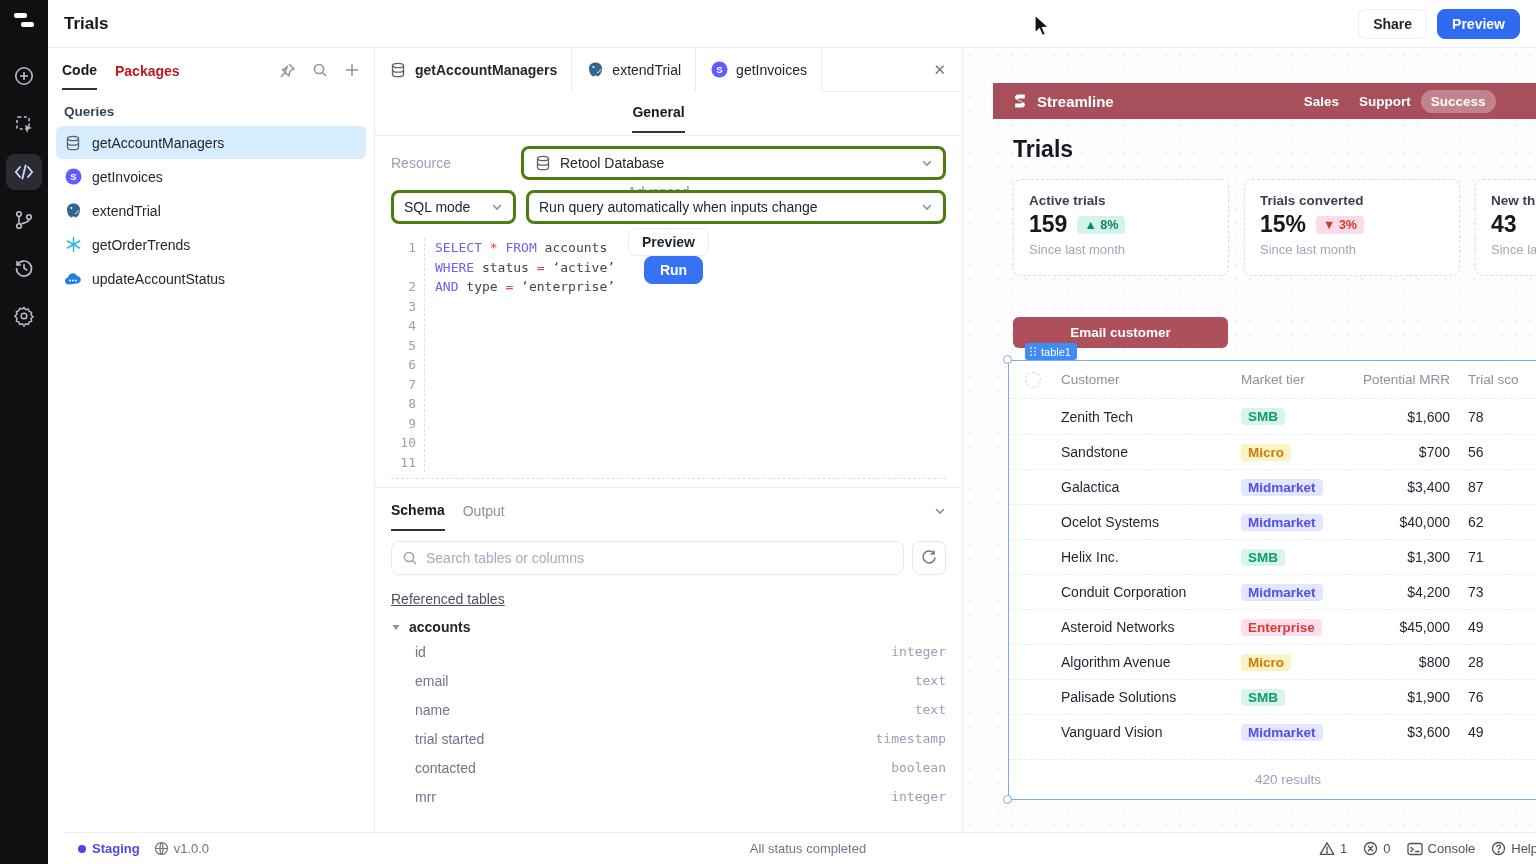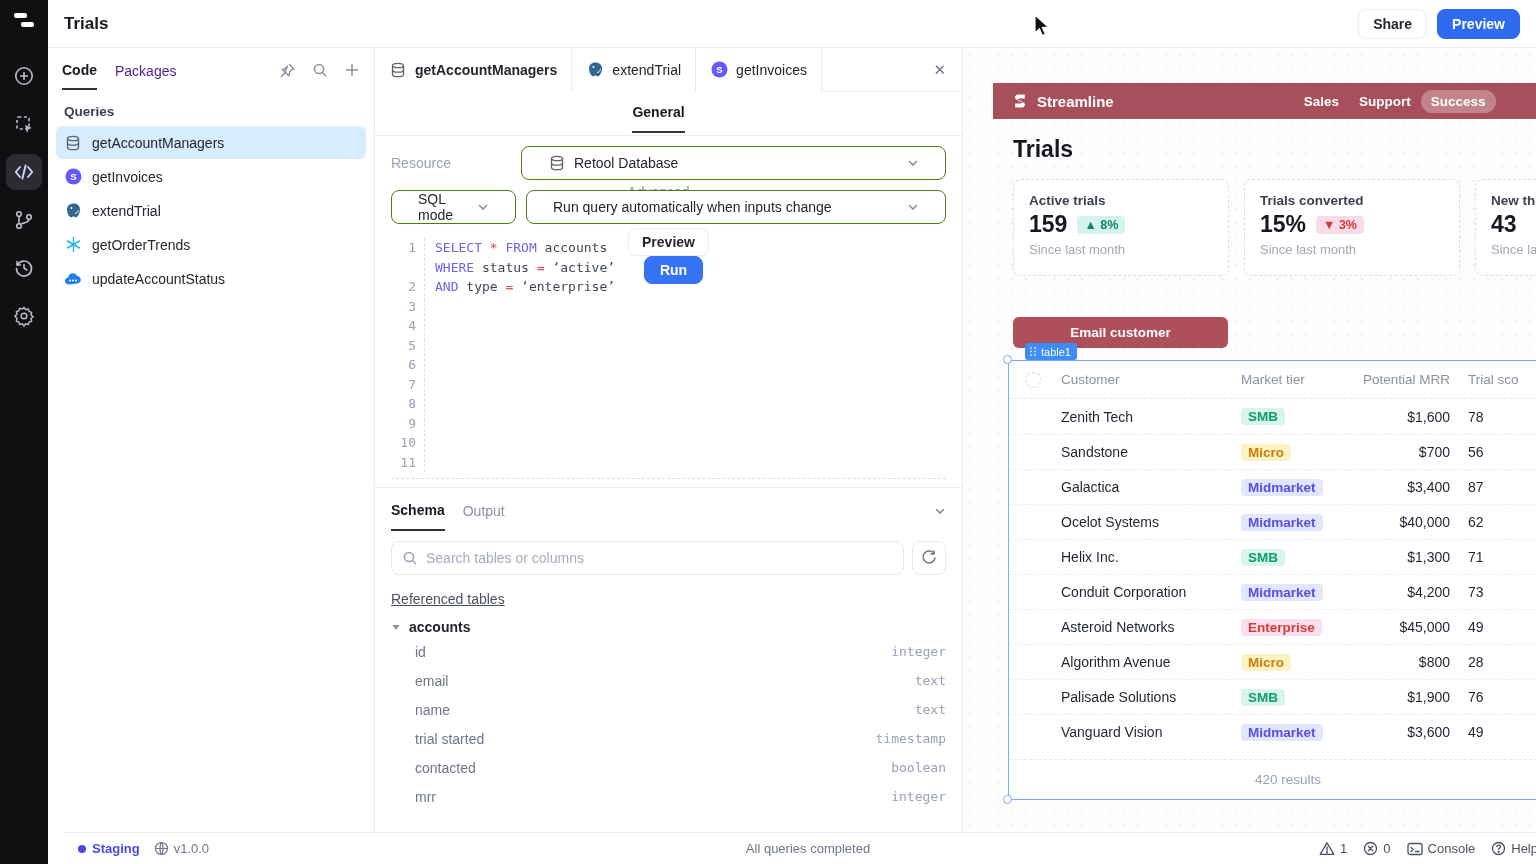--- a/index.html
+++ b/index.html
@@ -22,21 +22,21 @@
   .topbar .spacer { flex:1; }
   .btn { border-radius:8px; font-size:14px; font-weight:bold; padding:6px 14px; cursor:pointer;
     display:inline-flex; align-items:center; }
   .btn.ghost { background:#fff; border:1px solid #ececf4; color:#23262e; }
   .btn.primary { background:#2e6bf0; border:1px solid #2e6bf0; color:#fff; margin-left:10px; }
 
   
   .left-panel { position:absolute; left:48px; top:48px; width:327px; height:784px; background:#fff;
     border-right:1px solid #ebebf4; overflow:hidden; }
   .lp-tabs { display:flex; align-items:center; height:44px; padding:0 14px; }
-  .lp-tab { font-size:14px; margin-right:18px; color:#4c1d95; padding:12px 0 10px; }
+  .lp-tab { font-size:14px; margin-right:18px; color:#b91c1c; padding:12px 0 10px;font-weight:bold; }
   .lp-tab.active { color:#15181f; font-weight:bold; border-bottom:2px solid #2f3340; }
   .lp-icons { margin-left:auto; display:flex; align-items:center; gap:16px; color:#8b91a0; }
   .lp-queries-label { font-size:13.5px; font-weight:bold; color:#3c4150; padding:12px 16px 6px; }
   .query-item { display:flex; align-items:center; gap:10px; height:33px; margin:1px 8px;
     padding:0 8px; border-radius:6px; font-size:14px; color:#23262e; cursor:pointer; }
   .query-item.selected { background:#d7ecfd; }
   .qicon { width:18px; height:18px; display:flex; align-items:center; justify-content:center; flex:0 0 18px; }
 
   
   .editor { position:absolute; left:375px; top:48px; width:588px; height:784px; background:#fff;
@@ -48,22 +48,22 @@
   .etabs .eclose { margin-left:auto; padding:0 16px; color:#70768a; font-size:15px; cursor:pointer; }
   .subtabs { display:flex; align-items:center; height:44px; padding:0 16px; border-bottom:1px solid #ececf4;flex-direction:column; }
   .subtab { font-size:14px; color:#8b91a0; margin-right:20px; padding:12px 0 11px; }
   .subtab.active { color:#15181f; font-weight:bold; border-bottom:2px solid #2f3340; }
   .subtabs .dots { margin-left:auto; color:#9aa0b5; font-size:15px; letter-spacing:2px; padding-right:14px; }
   .btn.small { padding:5px 13px; }
   .btn.run { background:#3672f4; border:1px solid #3672f4; color:#fff; margin-left:10px; padding:5px 15px; }
 
   .form-row { display:flex; align-items:center; padding:10px 16px 0; gap:10px; }
   .form-label { width:120px; font-size:14px; color:#9aa0b5; }
-  .select { display:flex; align-items:center; gap:8px; height:34px; border:1px solid #4d7c0f;
-    border-radius:8px; padding:0 26px; font-size:14px; color:#23262e; background:#fff; flex:1; cursor:pointer; }
+  .select { display:flex; align-items:center; gap:8px; height:34px; border:3px solid #4d7c0f;
+    border-radius:8px; padding:0 10px; font-size:14px; color:#23262e; background:#fff; flex:1; cursor:pointer; }
   .select .chev { margin-left:auto; color:#8b91a0; }
   .select.compact { flex:0 0 125px; }
 
   .code-area { display:flex; margin:14px 16px 0; border-bottom:1px dashed #dcdcF0; padding-bottom:6px; }
   .gutter { width:34px; text-align:right; padding-right:8px; border-right:1px dashed #dcdcf0;
     font-family:"DejaVu Sans Mono", monospace; font-size:13px; color:#9aa0b5; line-height:19.5px; }
   .codelines { padding-left:10px; font-family:"DejaVu Sans Mono", monospace; font-size:13px;
     color:#3f4555; line-height:19.5px; white-space:pre; }
   .tok-kw { color:#6c63f0; } .tok-op { color:#e5484d; } .tok-st { color:#3f4555; }
 
@@ -586,21 +586,21 @@
       <div class="sb-ver">
         <span>
             <svg width="15" height="15" viewBox="0 0 15 15" fill="none" stroke="#70768a" stroke-width="1.2">
               <circle cx="7.5" cy="7.5" r="6"></circle>
               <path d="M1.5 7.5h12M7.5 1.5c-2 2-2 10 0 12M7.5 1.5c2 2 2 10 0 12"></path>
             </svg>
           </span>
         <span>v1.0.0</span>
       </div>
     </div>
-    <div class="sb-center">All queries completed</div>
+    <div class="sb-center">All status completed</div>
     <div class="sb-right">
       <div class="sb-item">
         <span>
             <svg width="16" height="15" viewBox="0 0 16 15" fill="none" stroke="#4b5163" stroke-width="1.3" stroke-linejoin="round">
               <path d="M8 1.8 L14.8 13.3 H1.2 Z"></path>
               <path d="M8 6v3.4" stroke-linecap="round"></path>
               <circle cx="8" cy="11.4" r="0.5" fill="#4b5163"></circle>
             </svg>
           </span>
         <span>1</span>

